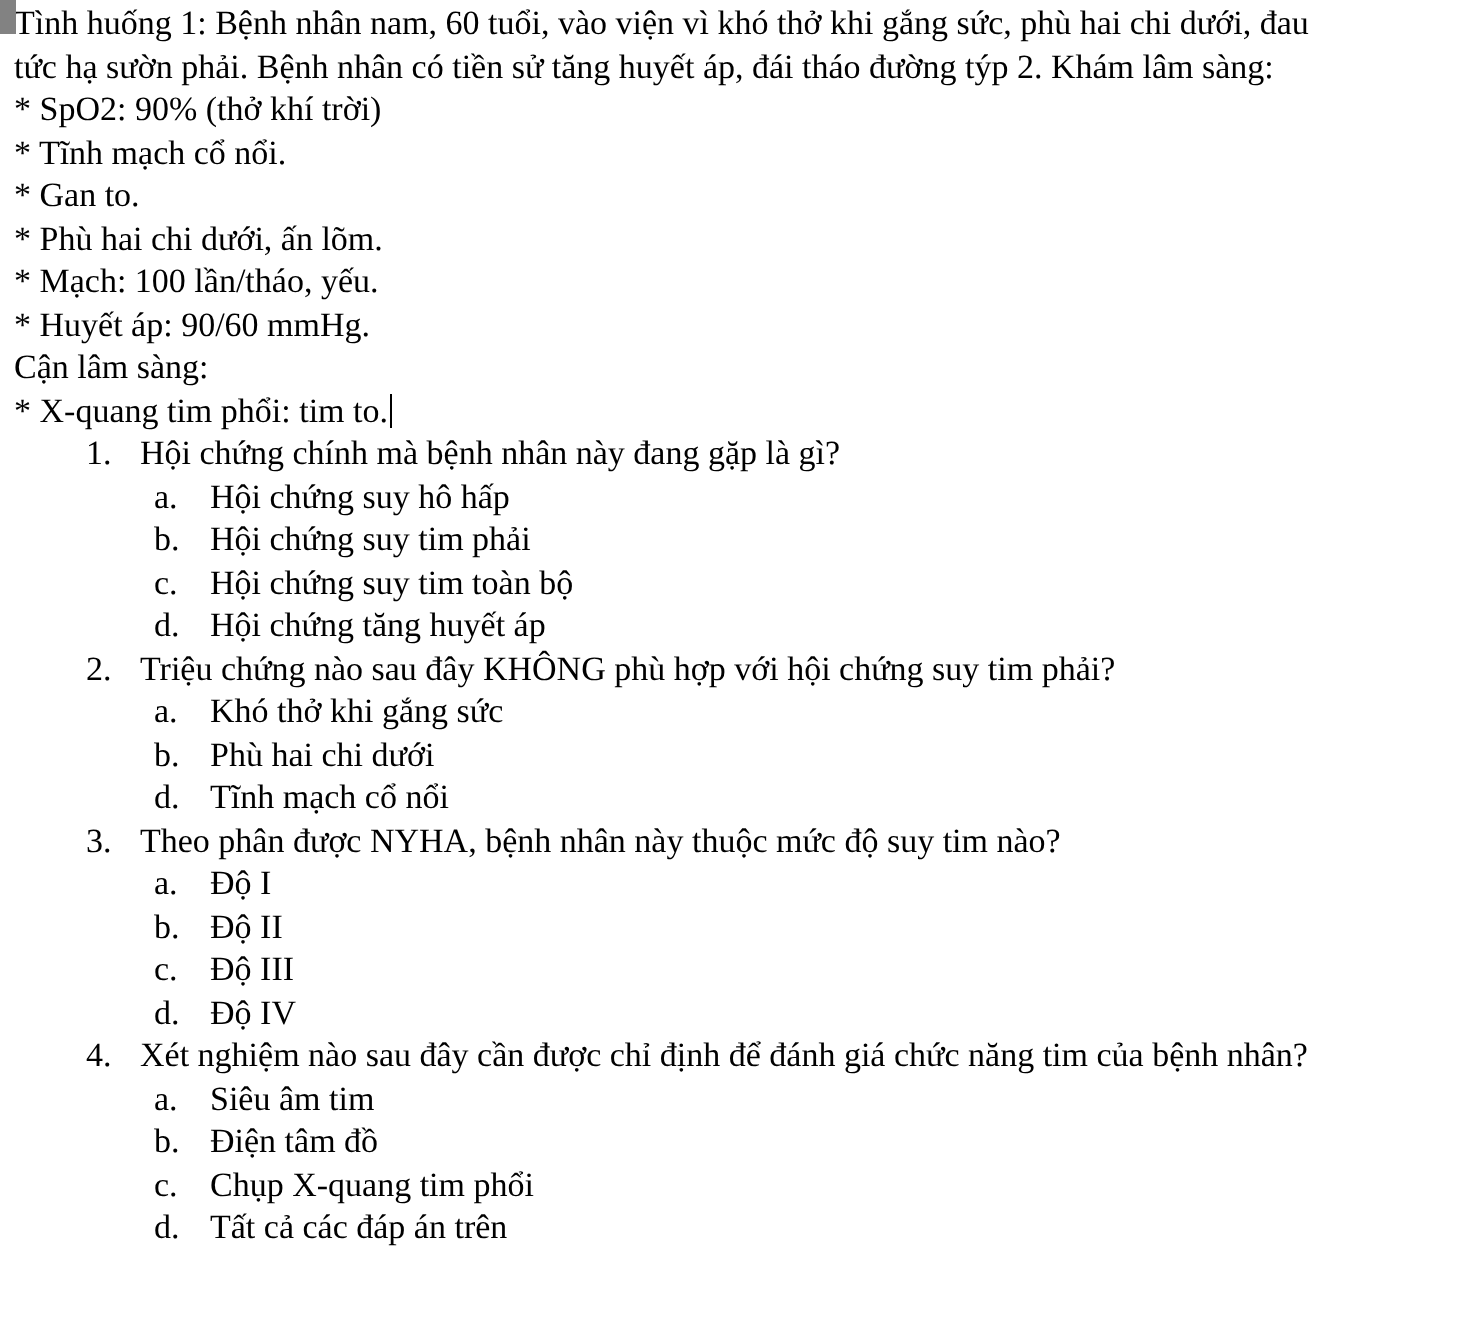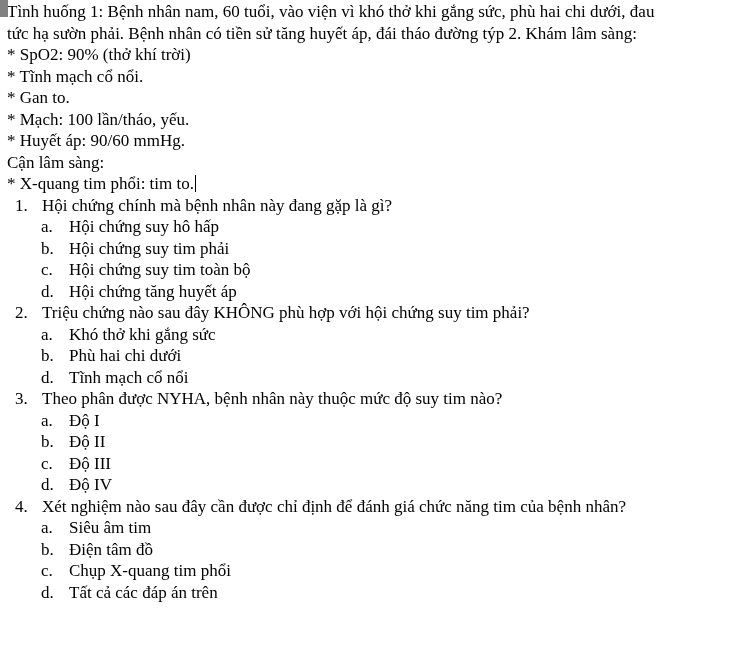--- a/index.html
+++ b/index.html
@@ -25,28 +25,28 @@
     height: 17px;
     background: #828282;
   }
   .doc {
     padding: 1px 21px 0 7px;
   }
   .line {
     white-space: nowrap;
   }
   .q-row {
-    margin-left: 8px;
+    margin-left: 36px;
   }
   .q-num {
     display: inline-block;
     width: 27px;
   }
   .opt-row {
-    margin-left: 34px;
+    margin-left: 70px;
   }
   .opt-letter {
     display: inline-block;
     width: 28px;
   }
   .caret {
     display: inline-block;
     width: 1px;
     height: 17px;
     background: #000000;
@@ -60,20 +60,21 @@
 <div class="corner-artifact"></div>
 
 <div class="doc">
 
   <div class="line">Tình huống 1: Bệnh nhân nam, 60 tuổi, vào viện vì khó thở khi gắng sức, phù hai chi dưới, đau</div>
   <div class="line">tức hạ sườn phải. Bệnh nhân có tiền sử tăng huyết áp, đái tháo đường týp 2. Khám lâm sàng:</div>
 
   <div class="line">* SpO2: 90% (thở khí trời)</div>
   <div class="line">* Tĩnh mạch cổ nổi.</div>
   <div class="line">* Gan to.</div>
+  <div class="line">* Phù hai chi dưới, ấn lõm.</div>
   <div class="line">* Mạch: 100 lần/tháo, yếu.</div>
   <div class="line">* Huyết áp: 90/60 mmHg.</div>
 
   <div class="line">Cận lâm sàng:</div>
 
   <div class="line"><span>* X-quang tim phổi: tim to.</span><span class="caret"></span></div>
 
   <div class="line q-row"><span class="q-num">1.</span><span>Hội chứng chính mà bệnh nhân này đang gặp là gì?</span></div>
   <div class="line opt-row"><span class="opt-letter">a.</span><span>Hội chứng suy hô hấp</span></div>
   <div class="line opt-row"><span class="opt-letter">b.</span><span>Hội chứng suy tim phải</span></div>

